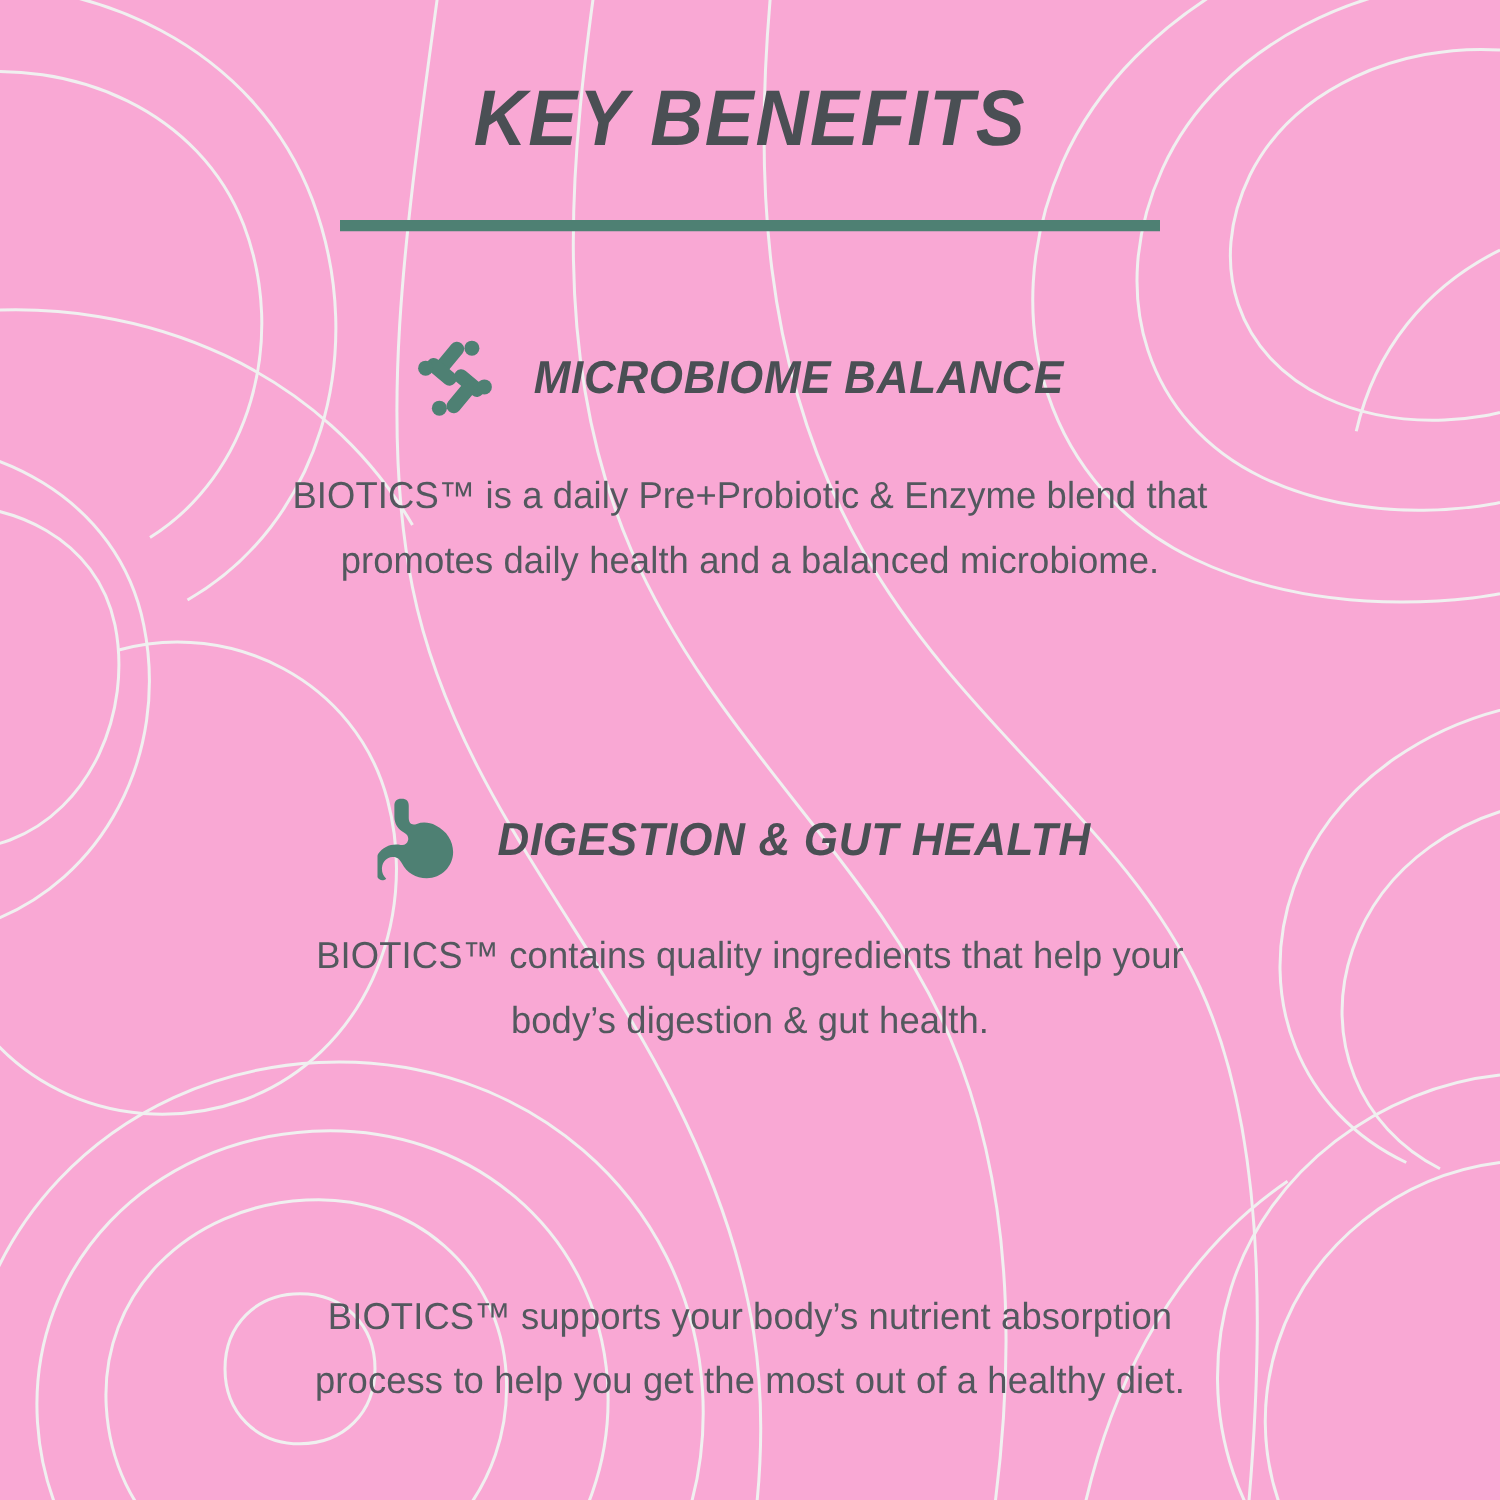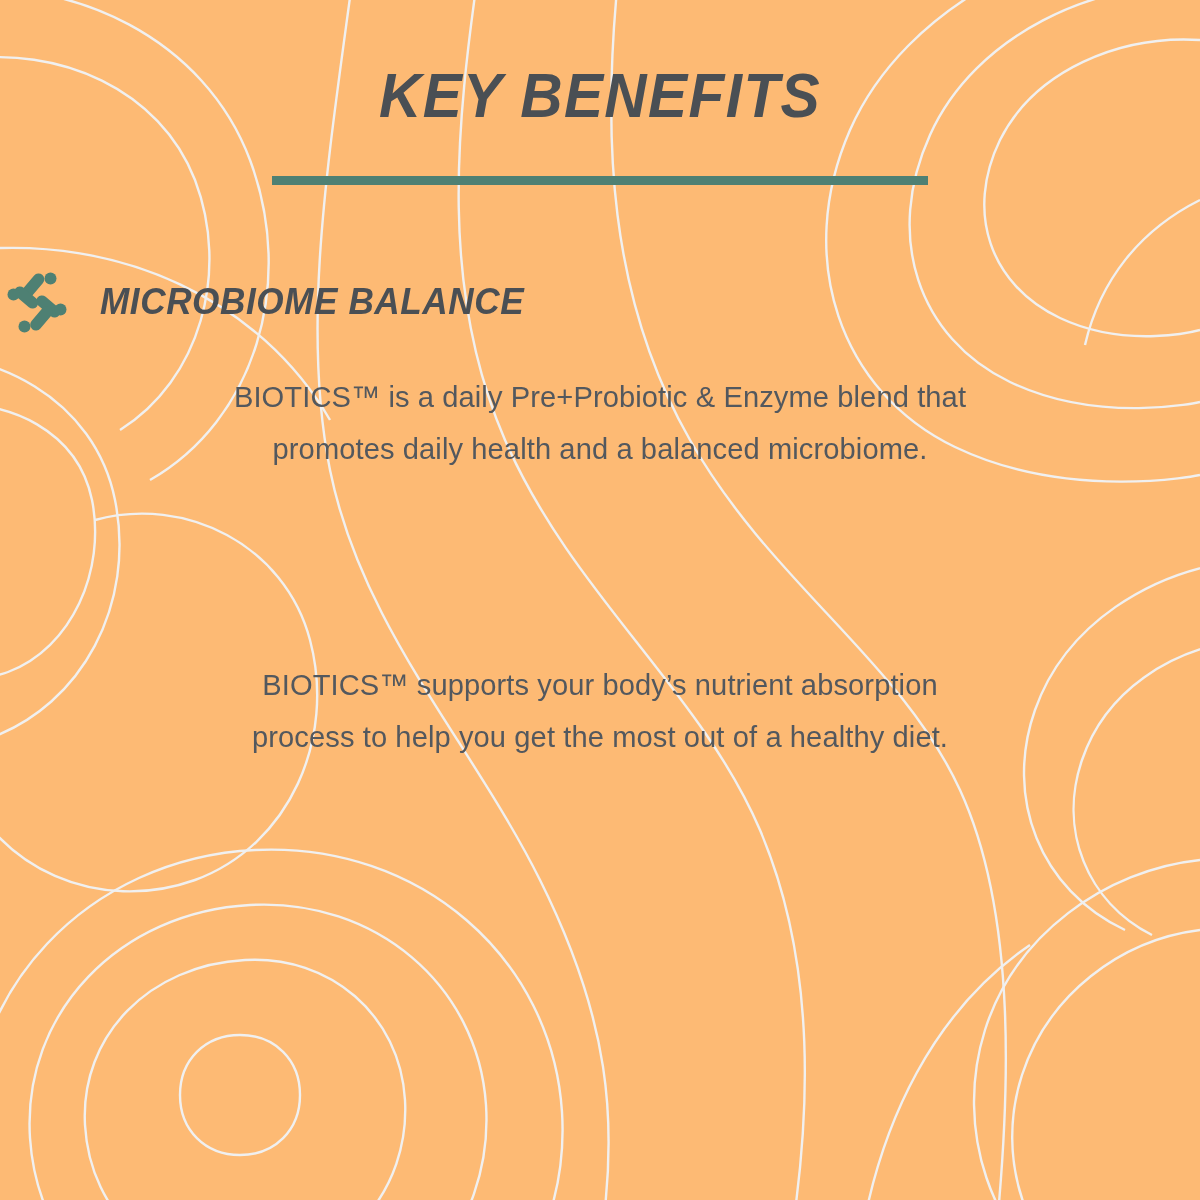--- a/index.html
+++ b/index.html
@@ -11,21 +11,21 @@
     height: 1200px;
     background: #fafafa;
     font-family: "Liberation Sans", sans-serif;
     overflow: hidden;
   }
 
   #page {
     position: relative;
     width: 1200px;
     height: 1200px;
-    background: #fdba74;
+    background: #f9a8d4;
     overflow: hidden;
   }
 
   
   #topo {
     position: absolute;
     inset: 0;
     width: 1200px;
     height: 1200px;
     pointer-events: none;
@@ -74,20 +74,21 @@
     margin: 0;
     padding: 0;
   }
   .benefit-1 { padding-top: 80px; }
   .benefit-2 { padding-top: 163px; }
   .benefit-3 { padding-top: 153px; }
 
   .benefit-head {
     display: flex;
     align-items: center;
+    justify-content: center;
     gap: 26px;
   }
 
   .benefit-icon {
     flex: 0 0 auto;
     display: block;
     line-height: 0;
   }
 
   .benefit-title {
@@ -186,20 +187,39 @@
             </svg>
           </span>
           <h2 class="benefit-title">MICROBIOME BALANCE</h2>
         </div>
         <p class="benefit-body">
           <span class="ln">BIOTICS™ is a daily Pre+Probiotic &amp; Enzyme blend that</span>
           <span class="ln">promotes daily health and a balanced microbiome.</span>
         </p>
       </li>
 
+      <li class="benefit benefit-2">
+        <div class="benefit-head">
+          <span class="benefit-icon">
+            <svg width="70" height="70" viewBox="0 0 70 70" xmlns="http://www.w3.org/2000/svg" aria-hidden="true">
+              <path fill="#4e8073" d="M19.5,2 C23.2,2 25,3.9 25,7.6 L25,17.2 C25,21.6 27.3,23.6 31.4,22.1
+                C36.2,20.3 41.6,20.8 46.6,23.3 C55.4,27.7 60.5,35.6 60.5,44.5 C60.5,56 51.2,65.5 39.4,65.5
+                C30.6,65.5 23.4,61.2 19.6,53.8 C17.6,49.9 15.3,48.3 11.9,48.6 C7.4,49 4,52.4 3.6,57
+                C3.3,60.6 4.4,63.5 7,65.9 C4.4,68 1.3,67.3 -0.6,64.3 C-3.7,59.3 -3.2,51.4 0.6,46
+                C4.6,40.3 11.2,37.6 18.5,38.9 C21.6,39.4 23.6,38.2 24.4,35.4 C25.1,32.8 24,30.6 21.4,29.2
+                C16.2,26.4 13.5,22 13.5,16.2 L13.5,7.6 C13.5,3.9 15.3,2 19,2 Z"></path>
+            </svg>
+          </span>
+          <h2 class="benefit-title">DIGESTION &amp; GUT HEALTH</h2>
+        </div>
+        <p class="benefit-body">
+          <span class="ln">BIOTICS™ contains quality ingredients that help your</span>
+          <span class="ln">body’s digestion &amp; gut health.</span>
+        </p>
+      </li>
 
       <li class="benefit benefit-3">
         <p class="benefit-body">
           <span class="ln">BIOTICS™ supports your body’s nutrient absorption</span>
           <span class="ln">process to help you get the most out of a healthy diet.</span>
         </p>
       </li>
 
     </ul>
   </div>

